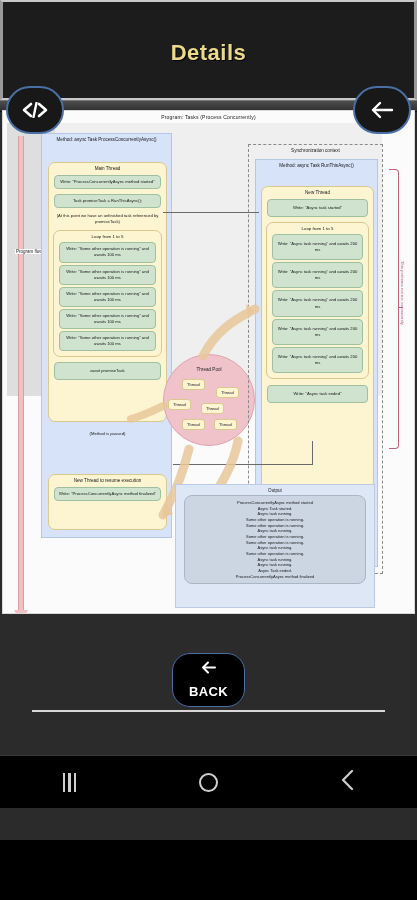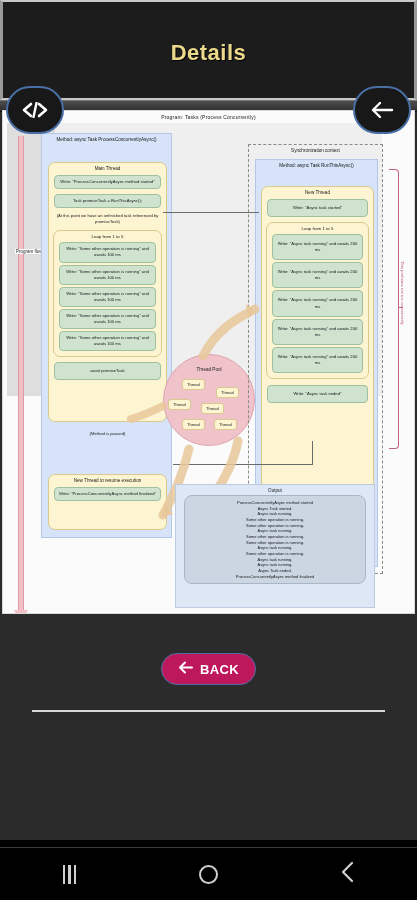--- a/index.html
+++ b/index.html
@@ -2,21 +2,21 @@
 <html><head>
 <meta charset="utf-8">
 <style>
   * { box-sizing: border-box; margin: 0; padding: 0; }
   html, body {
     width: 417px; height: 900px;
     background: #000;
     font-family: "Liberation Sans", sans-serif;
     overflow: hidden;
   }
-  #app { position: relative; width: 417px; height: 900px; background: #000; }
+  #app { position: relative; width: 417px; height: 808px; background: #000; }
 
   
   .header {
     position: absolute; left: 0; top: 0; width: 417px; height: 100px;
     background: #1c1c1c;
     border: 2px solid #c8c8c8;
     border-left: 3px solid #9a9a9a;
     border-right: 3px solid #9a9a9a;
   }
   .header-title {
@@ -214,24 +214,24 @@
   
   .actions {
     position: absolute; left: 0; top: 616px; width: 417px; height: 224px;
     background: #2b2b2b;
   }
   .btn-row {
     position: absolute; left: 0; right: 0; top: 37px;
     display: flex; justify-content: center; gap: 12px;
   }
   .btn {
-    background: #be185d; border: 1.5px solid #4a6fa5; border-radius: 18px;
+    background: #000000; border: 1.5px solid #4a6fa5; border-radius: 18px;
     color: #fff; font-size: 13px; font-weight: bold; letter-spacing: 0.4px;
     padding: 7px 16px; display: flex; align-items: center; gap: 7px;
-    cursor: pointer; white-space: nowrap;
+    cursor: pointer; white-space: nowrap; flex-direction: column;
   }
   .divider {
     position: absolute; left: 32px; right: 32px; top: 94px; height: 2px;
     background: #d8d8d8;
   }
 
   
   .navbar {
     position: absolute; left: 0; bottom: 0; width: 417px; height: 53px;
     background: #000;

